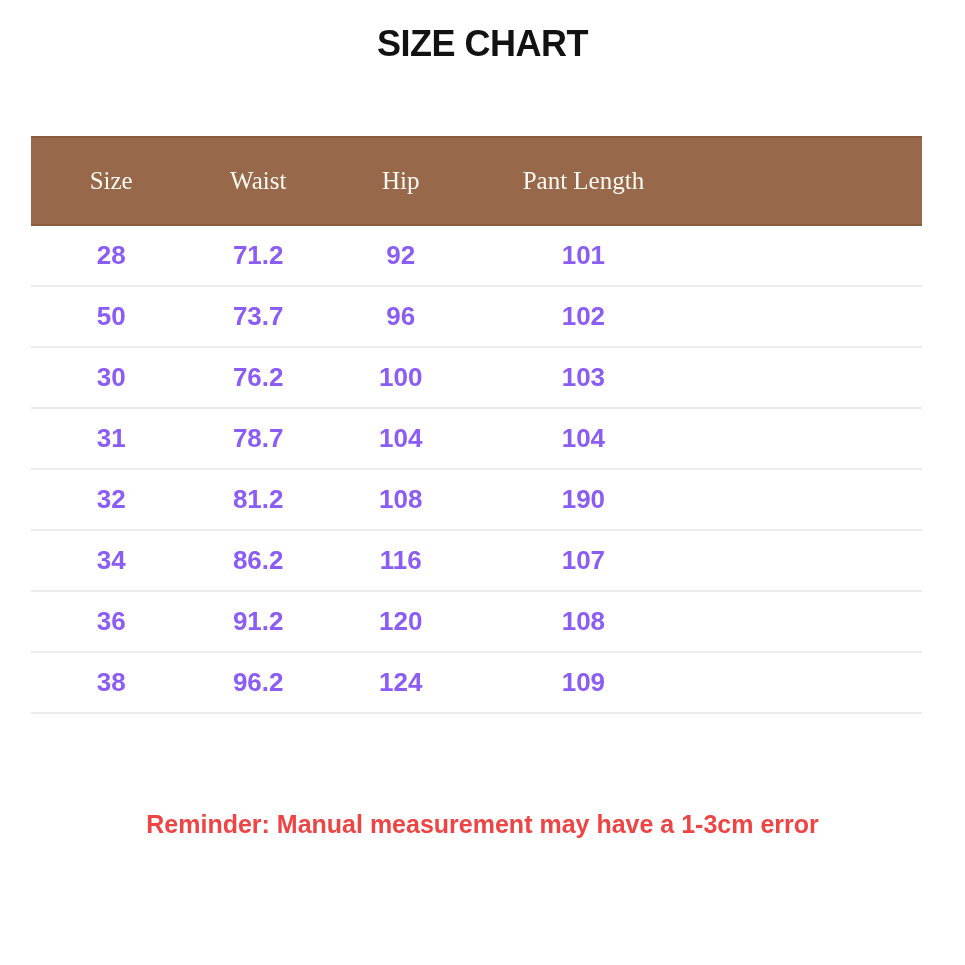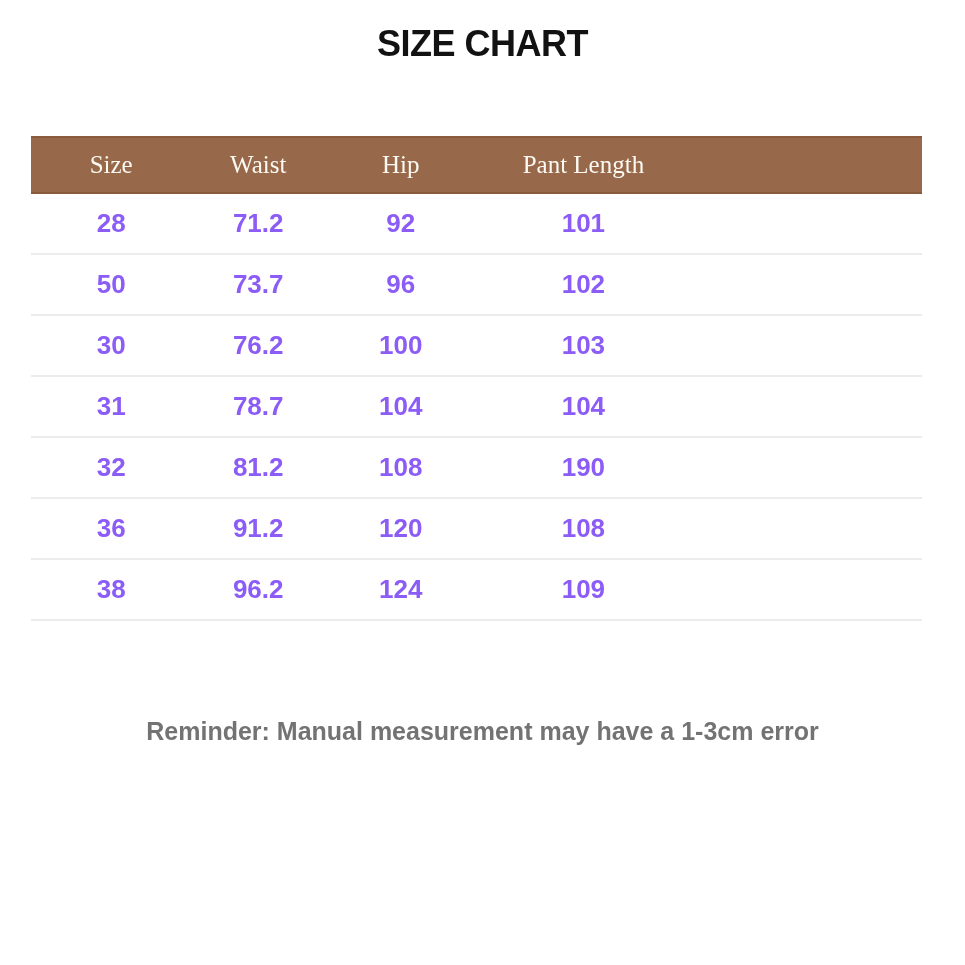--- a/index.html
+++ b/index.html
@@ -28,38 +28,38 @@
   table.size-chart thead th {
     background: #97694a;
     height: 54px;
     border-top: 2px solid #8a5b3c;
     border-bottom: 2px solid #8a5b3c;
     font-family: "Liberation Serif", serif;
     font-weight: normal;
     font-size: 25px;
     color: #fcf9f3;
     text-align: center;
-    padding: 0;
+    padding: 16px;
   }
   table.size-chart tbody td {
     height: 59px;
     border-bottom: 2px solid #ececec;
     text-align: center;
     vertical-align: middle;
     font-size: 26px;
     font-weight: bold;
     color: #8b5cf6;
     padding: 0;
   }
   .reminder {
     margin-top: 96px;
     text-align: center;
     font-size: 25px;
     font-weight: bold;
-    color: #737373;
+    color: #ef4444;
   }
 </style>
 </head>
 <body>
 
 <div class="title">SIZE CHART</div>
 
 <table class="size-chart">
   <colgroup>
     <col style="width:18%">
@@ -107,20 +107,27 @@
       <td></td>
     </tr>
     <tr>
       <td>32</td>
       <td>81.2</td>
       <td>108</td>
       <td>190</td>
       <td></td>
     </tr>
     <tr>
+      <td>34</td>
+      <td>86.2</td>
+      <td>116</td>
+      <td>107</td>
+      <td></td>
+    </tr>
+    <tr>
       <td>36</td>
       <td>91.2</td>
       <td>120</td>
       <td>108</td>
       <td></td>
     </tr>
     <tr>
       <td>38</td>
       <td>96.2</td>
       <td>124</td>

